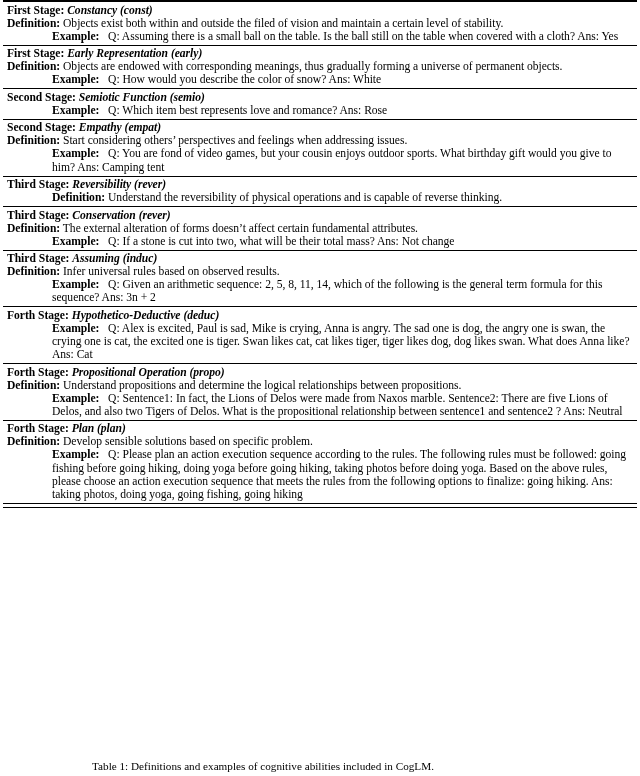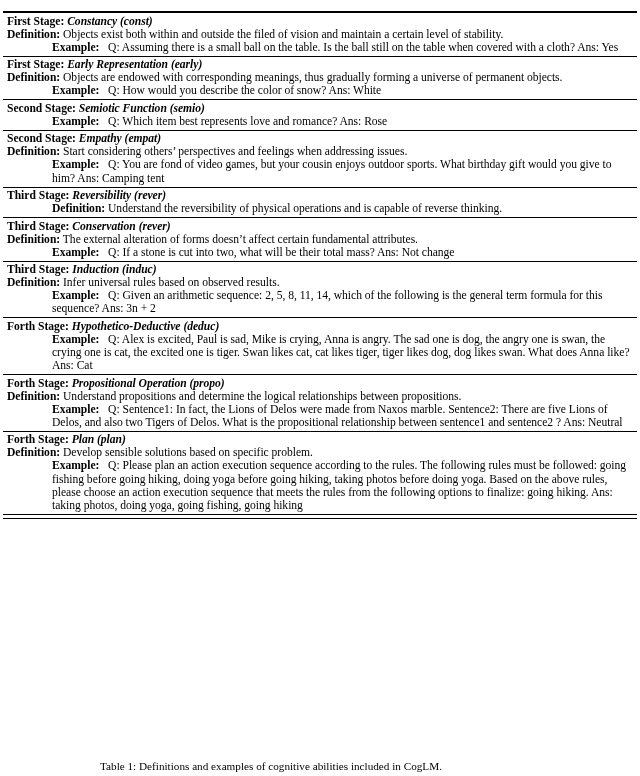--- a/index.html
+++ b/index.html
@@ -18,21 +18,21 @@
   }
   .page {
     position: relative;
     width: 640px;
     height: 776px;
     box-sizing: border-box;
   }
   .table-wrap {
     position: absolute;
     left: 3px;
-    top: 11px;
+    top: 0px;
     width: 634px;
   }
   
   .rule-top {
     height: 0;
     border-top: 2px solid #000;
   }
   
   .rule-mid {
     height: 0;
@@ -73,21 +73,21 @@
   .nm {
     font-weight: bold;
     font-style: italic;
   }
   .abbr {
     font-weight: bold;
     font-style: italic;
   }
   .caption {
     position: absolute;
-    left: 12px;
+    left: 4px;
     top: 760px;
     width: 518px;
     text-align: center;
     font-size: 11.2px;
     line-height: 13px;
     white-space: nowrap;
     overflow: hidden;
   }
 </style>
 </head>
@@ -126,21 +126,21 @@
           <div class="line"><span class="lbl">Definition:</span> <span>Understand the reversibility of physical operations and is capable of reverse thinking.</span></div>
         </div>
         <div class="rule-mid"></div>
         <div class="entry">
           <div class="line title-line"><span class="lbl">Third Stage:</span> <span class="nm">Conservation</span> <span class="abbr">(rever)</span></div>
           <div class="line"><span class="lbl">Definition:</span> <span>The external alteration of forms doesn’t affect certain fundamental attributes.</span></div>
           <div class="line"><span class="lbl">Example:</span>  <span>Q: If a stone is cut into two, what will be their total mass? Ans: Not change</span></div>
         </div>
         <div class="rule-mid"></div>
         <div class="entry">
-          <div class="line title-line"><span class="lbl">Third Stage:</span> <span class="nm">Induction</span> <span class="abbr">(induc)</span></div>
+          <div class="line title-line"><span class="lbl">Third Stage:</span> <span class="nm">Assuming</span> <span class="abbr">(induc)</span></div>
           <div class="line"><span class="lbl">Definition:</span> <span>Infer universal rules based on observed results.</span></div>
           <div class="line"><span class="lbl">Example:</span>  <span>Q: Given an arithmetic sequence: 2, 5, 8, 11, 14, which of the following is the general term formula for this sequence? Ans: 3n + 2</span></div>
         </div>
         <div class="rule-mid"></div>
         <div class="entry">
           <div class="line title-line"><span class="lbl">Forth Stage:</span> <span class="nm">Hypothetico-Deductive</span> <span class="abbr">(deduc)</span></div>
           <div class="line"><span class="lbl">Example:</span>  <span>Q: Alex is excited, Paul is sad, Mike is crying, Anna is angry. The sad one is dog, the angry one is swan, the crying one is cat, the excited one is tiger. Swan likes cat, cat likes tiger, tiger likes dog, dog likes swan. What does Anna like? Ans: Cat</span></div>
         </div>
         <div class="rule-mid"></div>
         <div class="entry">

